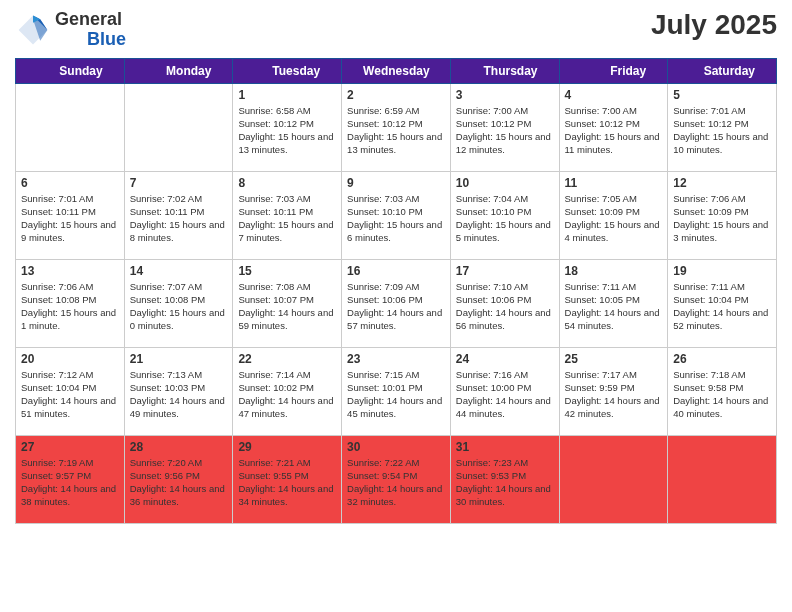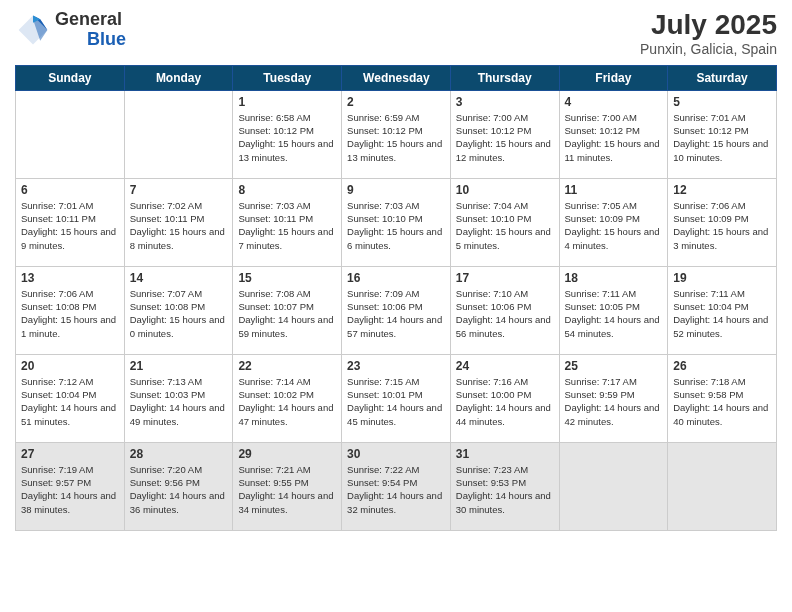--- a/index.html
+++ b/index.html
@@ -63,40 +63,40 @@
       color: #555;
     }
     .calendar {
       flex: 1;
       border: 1px solid #ccc;
       border-collapse: collapse;
       width: 100%;
       table-layout: fixed;
     }
     .calendar thead tr th {
-      background: #0c4a6e;
+      background: #4c1d95;
       color: #fff;
       font-size: 12px;
       font-weight: bold;
-      text-align: center;
+      text-align: right;
       padding: 5px 21px;
       border: 1px solid #1a5096;
     }
     .calendar tbody tr td {
       border: 1px solid #ccc;
       vertical-align: top;
       padding: 4px 5px;
       font-size: 10px;
       color: #333;
       width: calc(100% / 7);
       height: 88px;
       background: #fff;
     }
     .calendar tbody tr:last-child td {
-      background: #e5e5e5;
+      background: #ef4444;
     }
     .day-num {
       font-size: 12px;
       font-weight: bold;
       display: block;
       margin-bottom: 2px;
     }
     .day-info {
       font-size: 9.5px;
       line-height: 1.4;
@@ -118,21 +118,20 @@
         <polygon points="20,4 36,20 28,8" fill="#1a5fb4"></polygon>
         <polygon points="20,4 28,8 20,12" fill="#2b8fd4"></polygon>
       </svg>
       <div class="logo-text">
         <span class="logo-general">General</span>
         <span class="logo-blue">Blue</span>
       </div>
     </div>
     <div class="title-block">
       <div class="month-title">July 2025</div>
-      <div class="location">Punxin, Galicia, Spain</div>
     </div>
   </div>
 
   <table class="calendar">
     <thead>
       <tr>
         <th>Sunday</th>
         <th>Monday</th>
         <th>Tuesday</th>
         <th>Wednesday</th>

